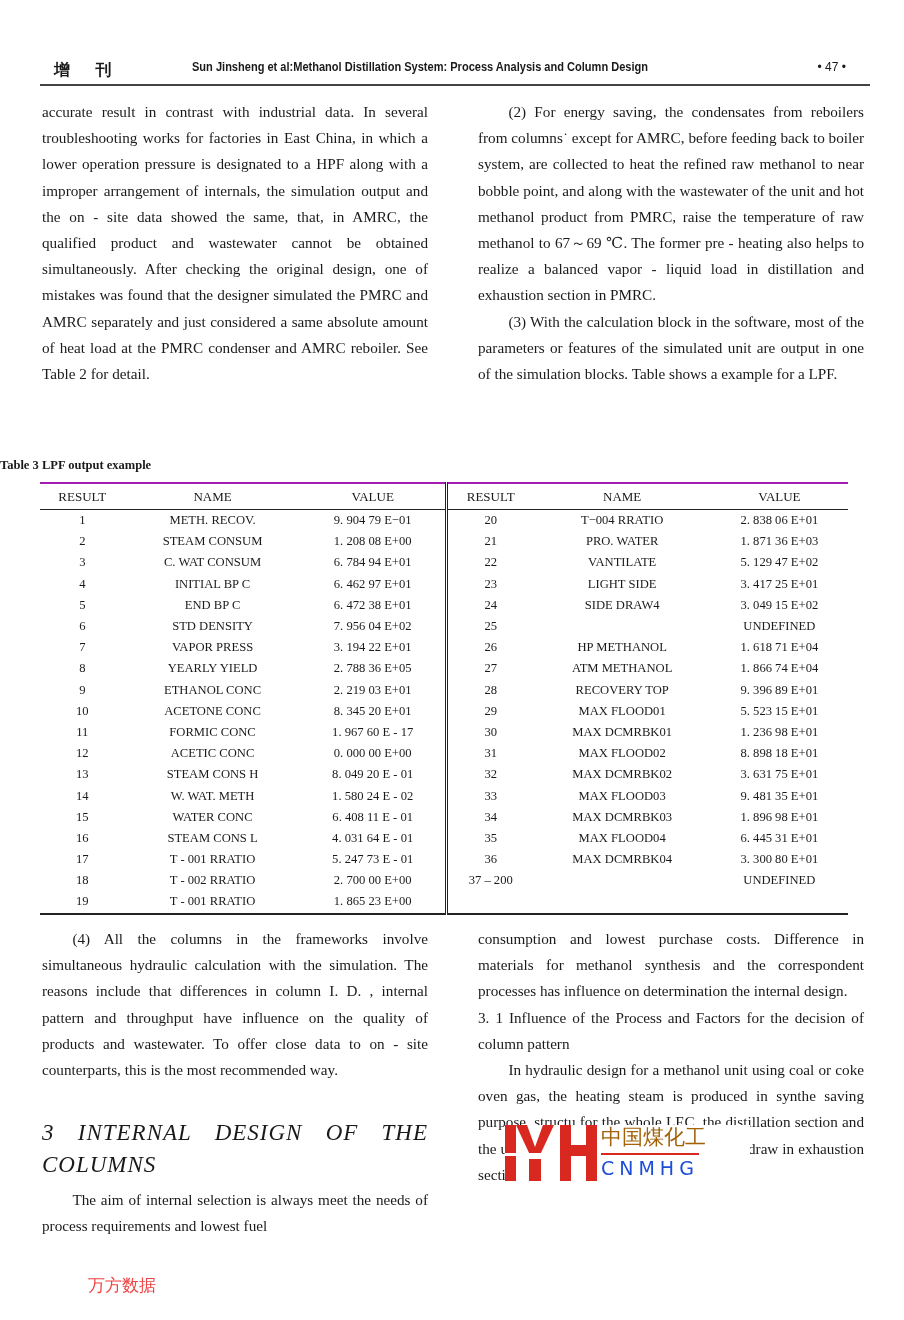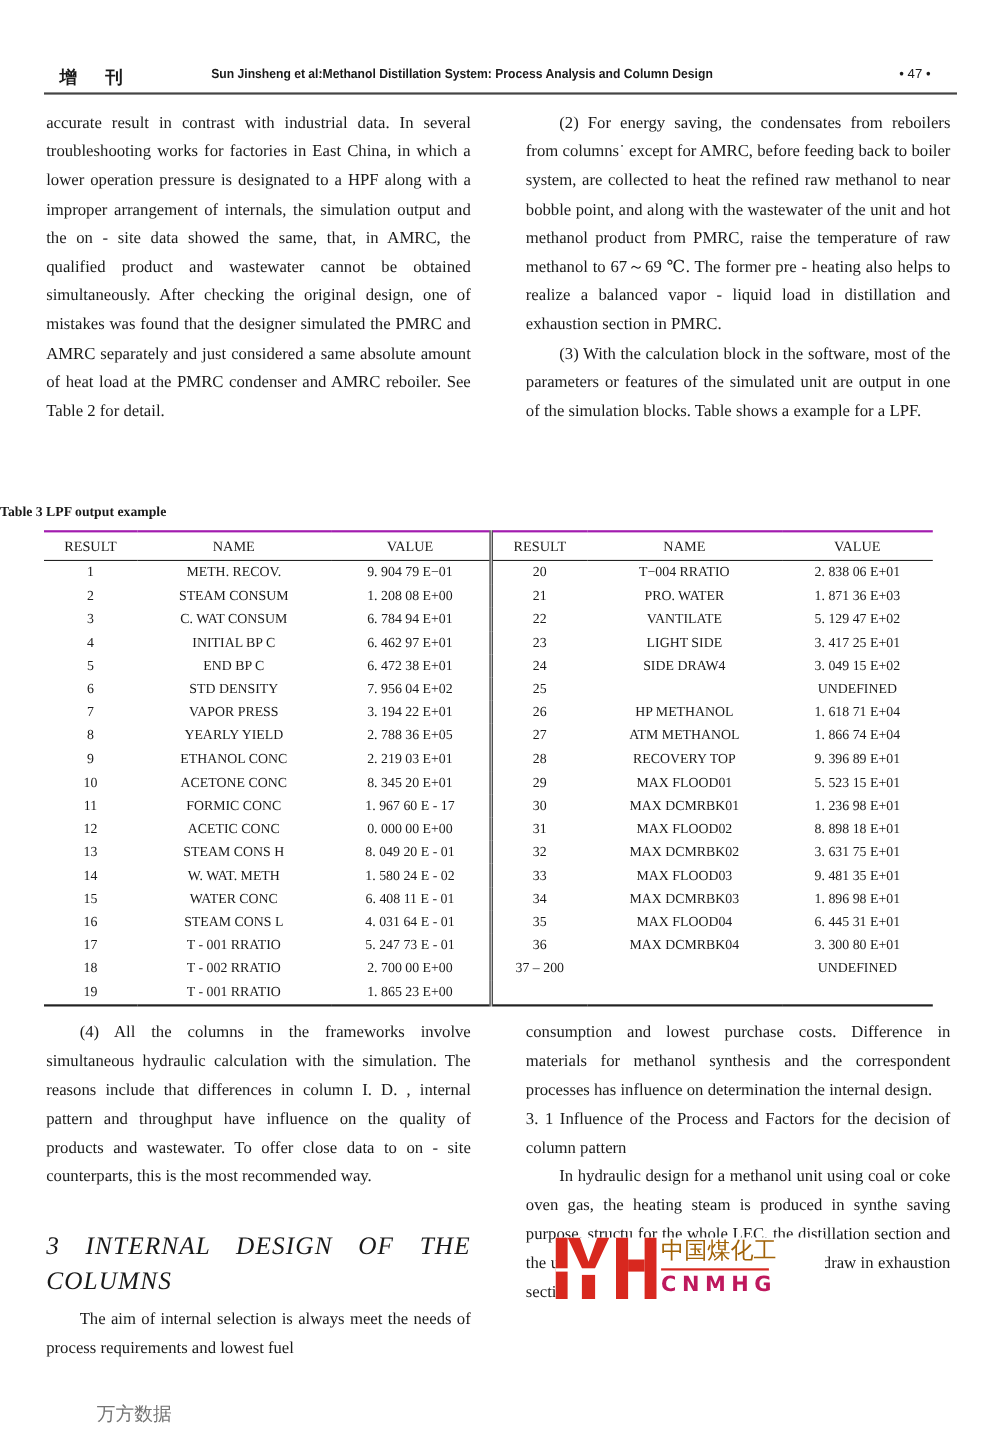--- a/index.html
+++ b/index.html
@@ -23,22 +23,22 @@
   table.t .sep{border-left:3px double #222;}
   .num{font-family:"Liberation Serif",serif;}
   .h3{position:absolute;left:42px;top:1117px;width:386px;font-size:23px;line-height:32px;letter-spacing:1px;text-align:justify;text-align-last:justify;}
   .h3 span{display:block;font-style:italic;}
   .h3 .l2{text-align-last:left;}
   .h31{font-weight:normal;}
   .wm{position:absolute;left:505px;top:1125px;width:245px;height:55px;background:#fff;}
   .wm .logo{position:absolute;left:0;top:0;}
   .wm .cn{position:absolute;left:96px;top:-2px;font-family:"DejaVu Sans",sans-serif;font-size:21px;color:#a16207;}
   .wm .uline{position:absolute;left:96px;top:28px;width:98px;height:2px;background:#d8281f;}
-  .wm .en{position:absolute;left:96px;top:32px;font-family:"DejaVu Sans",sans-serif;font-size:19px;color:#be185d;letter-spacing:5px;font-weight:700;}
-  .wf{position:absolute;left:88px;top:1274px;font-family:"DejaVu Sans",sans-serif;font-size:17px;color:#737373;}
+  .wm .en{position:absolute;left:96px;top:32px;font-family:"DejaVu Sans",sans-serif;font-size:19px;color:#1d4ed8;letter-spacing:5px;font-weight:400;}
+  .wf{position:absolute;left:88px;top:1274px;font-family:"DejaVu Sans",sans-serif;font-size:17px;color:#ef4444;}
 </style>
 </head>
 <body>
 
 <div class="hdr">
   <span class="l">增 刊</span>
   <span class="c">Sun Jinsheng et al:Methanol Distillation System: Process Analysis and Column Design</span>
   <span class="r">• 47 •</span>
 </div>
 <div class="hdr-rule"></div>

